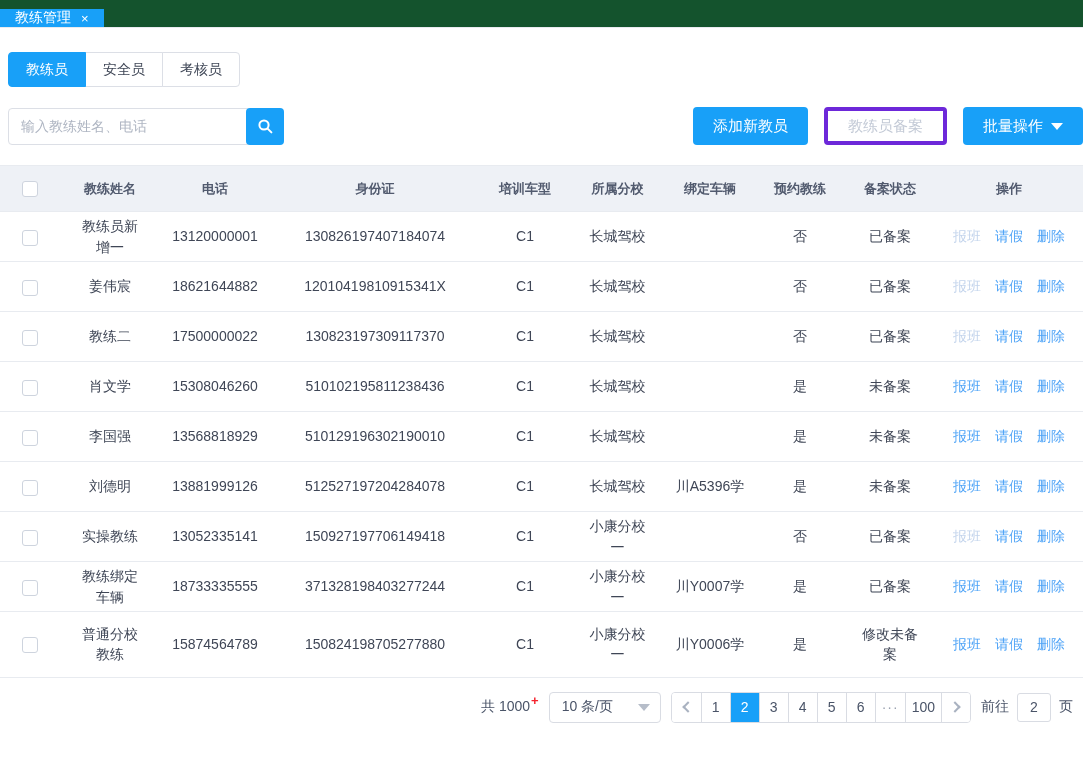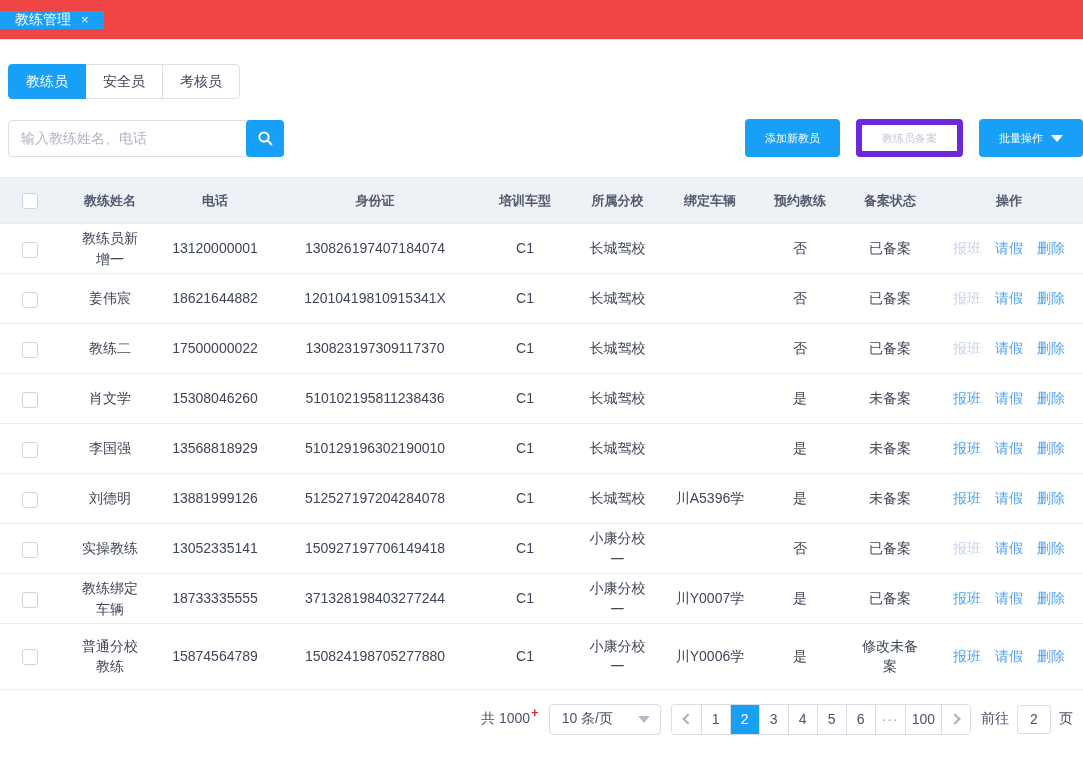--- a/index.html
+++ b/index.html
@@ -7,26 +7,26 @@
   body {
     font-family: "Liberation Sans", "DejaVu Sans", sans-serif;
     font-size: 14px;
     color: #3f4656;
     background: #ffffff;
     overflow: hidden;
     position: relative;
   }
   
   .topbar {
-    height: 40px;
+    height: 28px;
     width: 100%;
     border-bottom: 1px solid #e8ebf0;
     display: flex;
-    align-items: center;
-    background: #ef4444;
+    align-items: flex-end;
+    background: #14532d;
   }
   .wtab {
     background: #18a0f8;
     color: #ffffff;
     display: inline-flex;
     align-items: center;
     gap: 10px;
     padding: 0 15px;
     font-size: 14px;
     cursor: pointer;
@@ -94,32 +94,32 @@
   .right-btns {
     margin-left: auto;
     display: flex;
     align-items: center;
     gap: 16px;
   }
   .btn {
     height: 38px;
     border-radius: 4px;
     padding: 0 20px;
-    font-size: 11px;
+    font-size: 15px;
     font-family: inherit;
     display: inline-flex;
     align-items: center;
     gap: 8px;
     cursor: pointer;
     border: none;
   }
   .btn-primary { background: #18a0f8; color: #ffffff; }
   .btn-disabled {
     background: #ffffff;
-    border: 6px solid #6d28d9;
+    border: 4px solid #6d28d9;
     color: #c3cad6;
     cursor: not-allowed;
   }
   .caret-down {
     width: 0; height: 0;
     border-left: 6px solid transparent;
     border-right: 6px solid transparent;
     border-top: 7px solid #ffffff;
     display: inline-block;
   }

